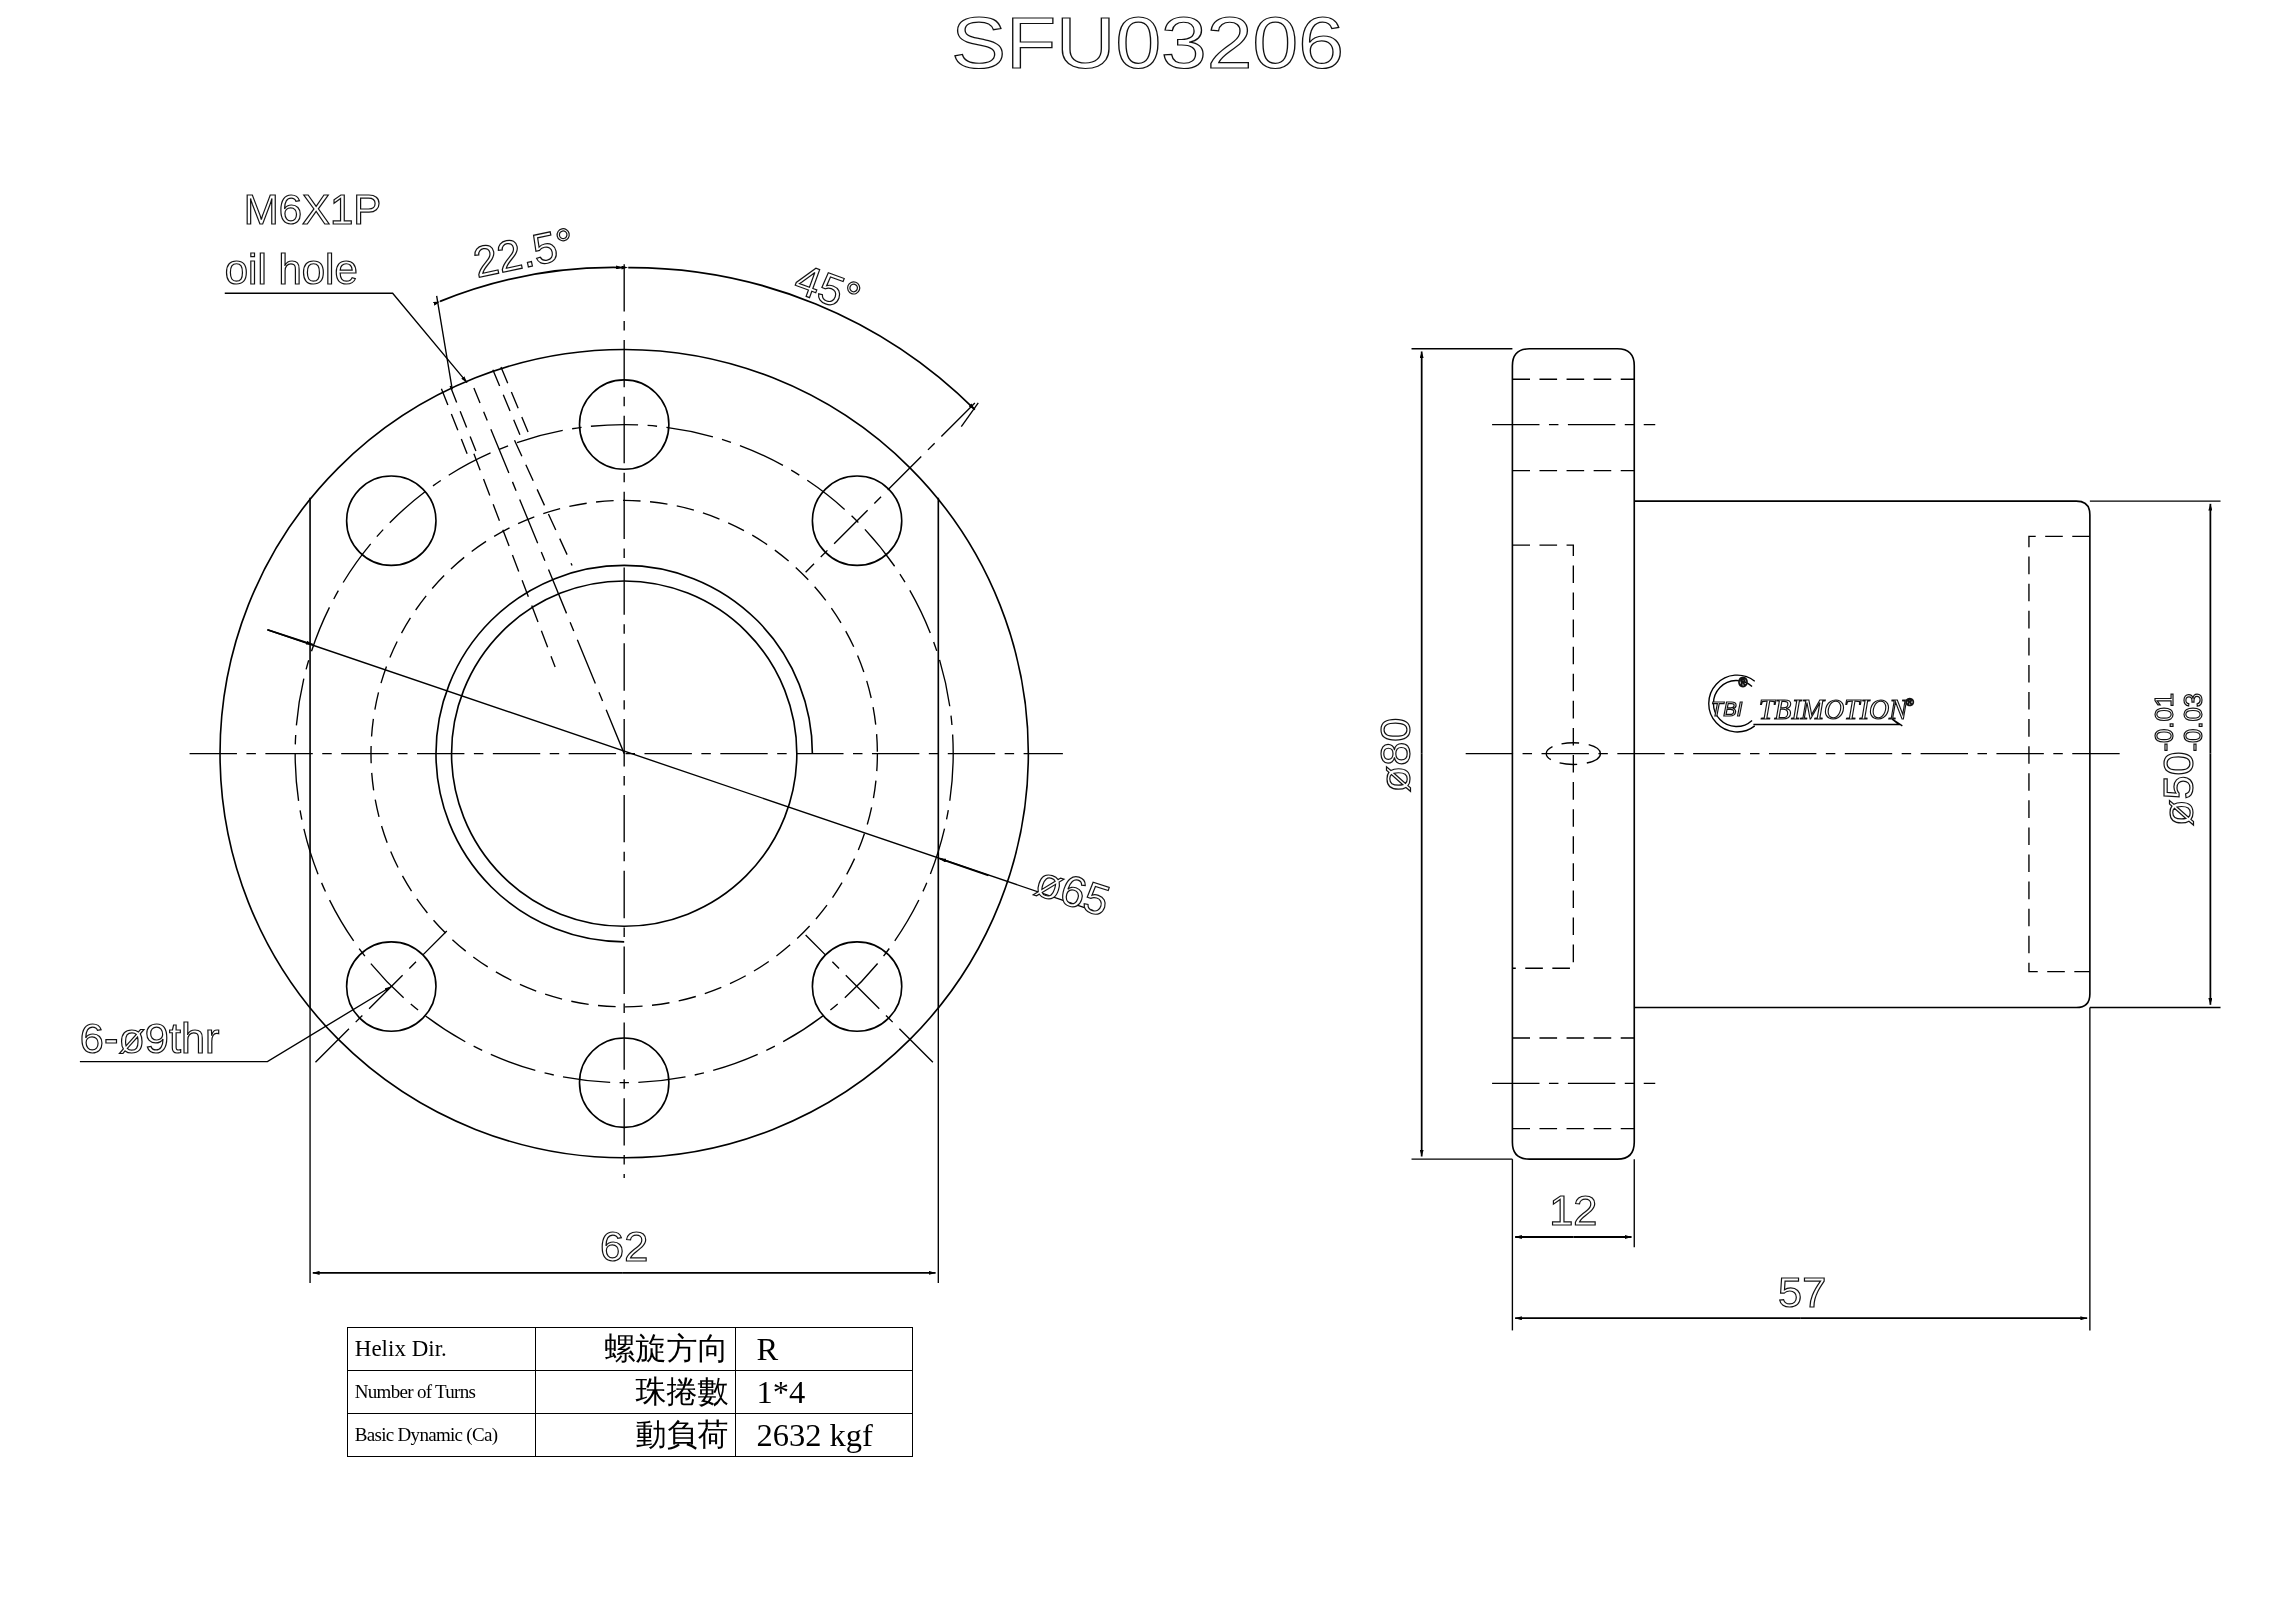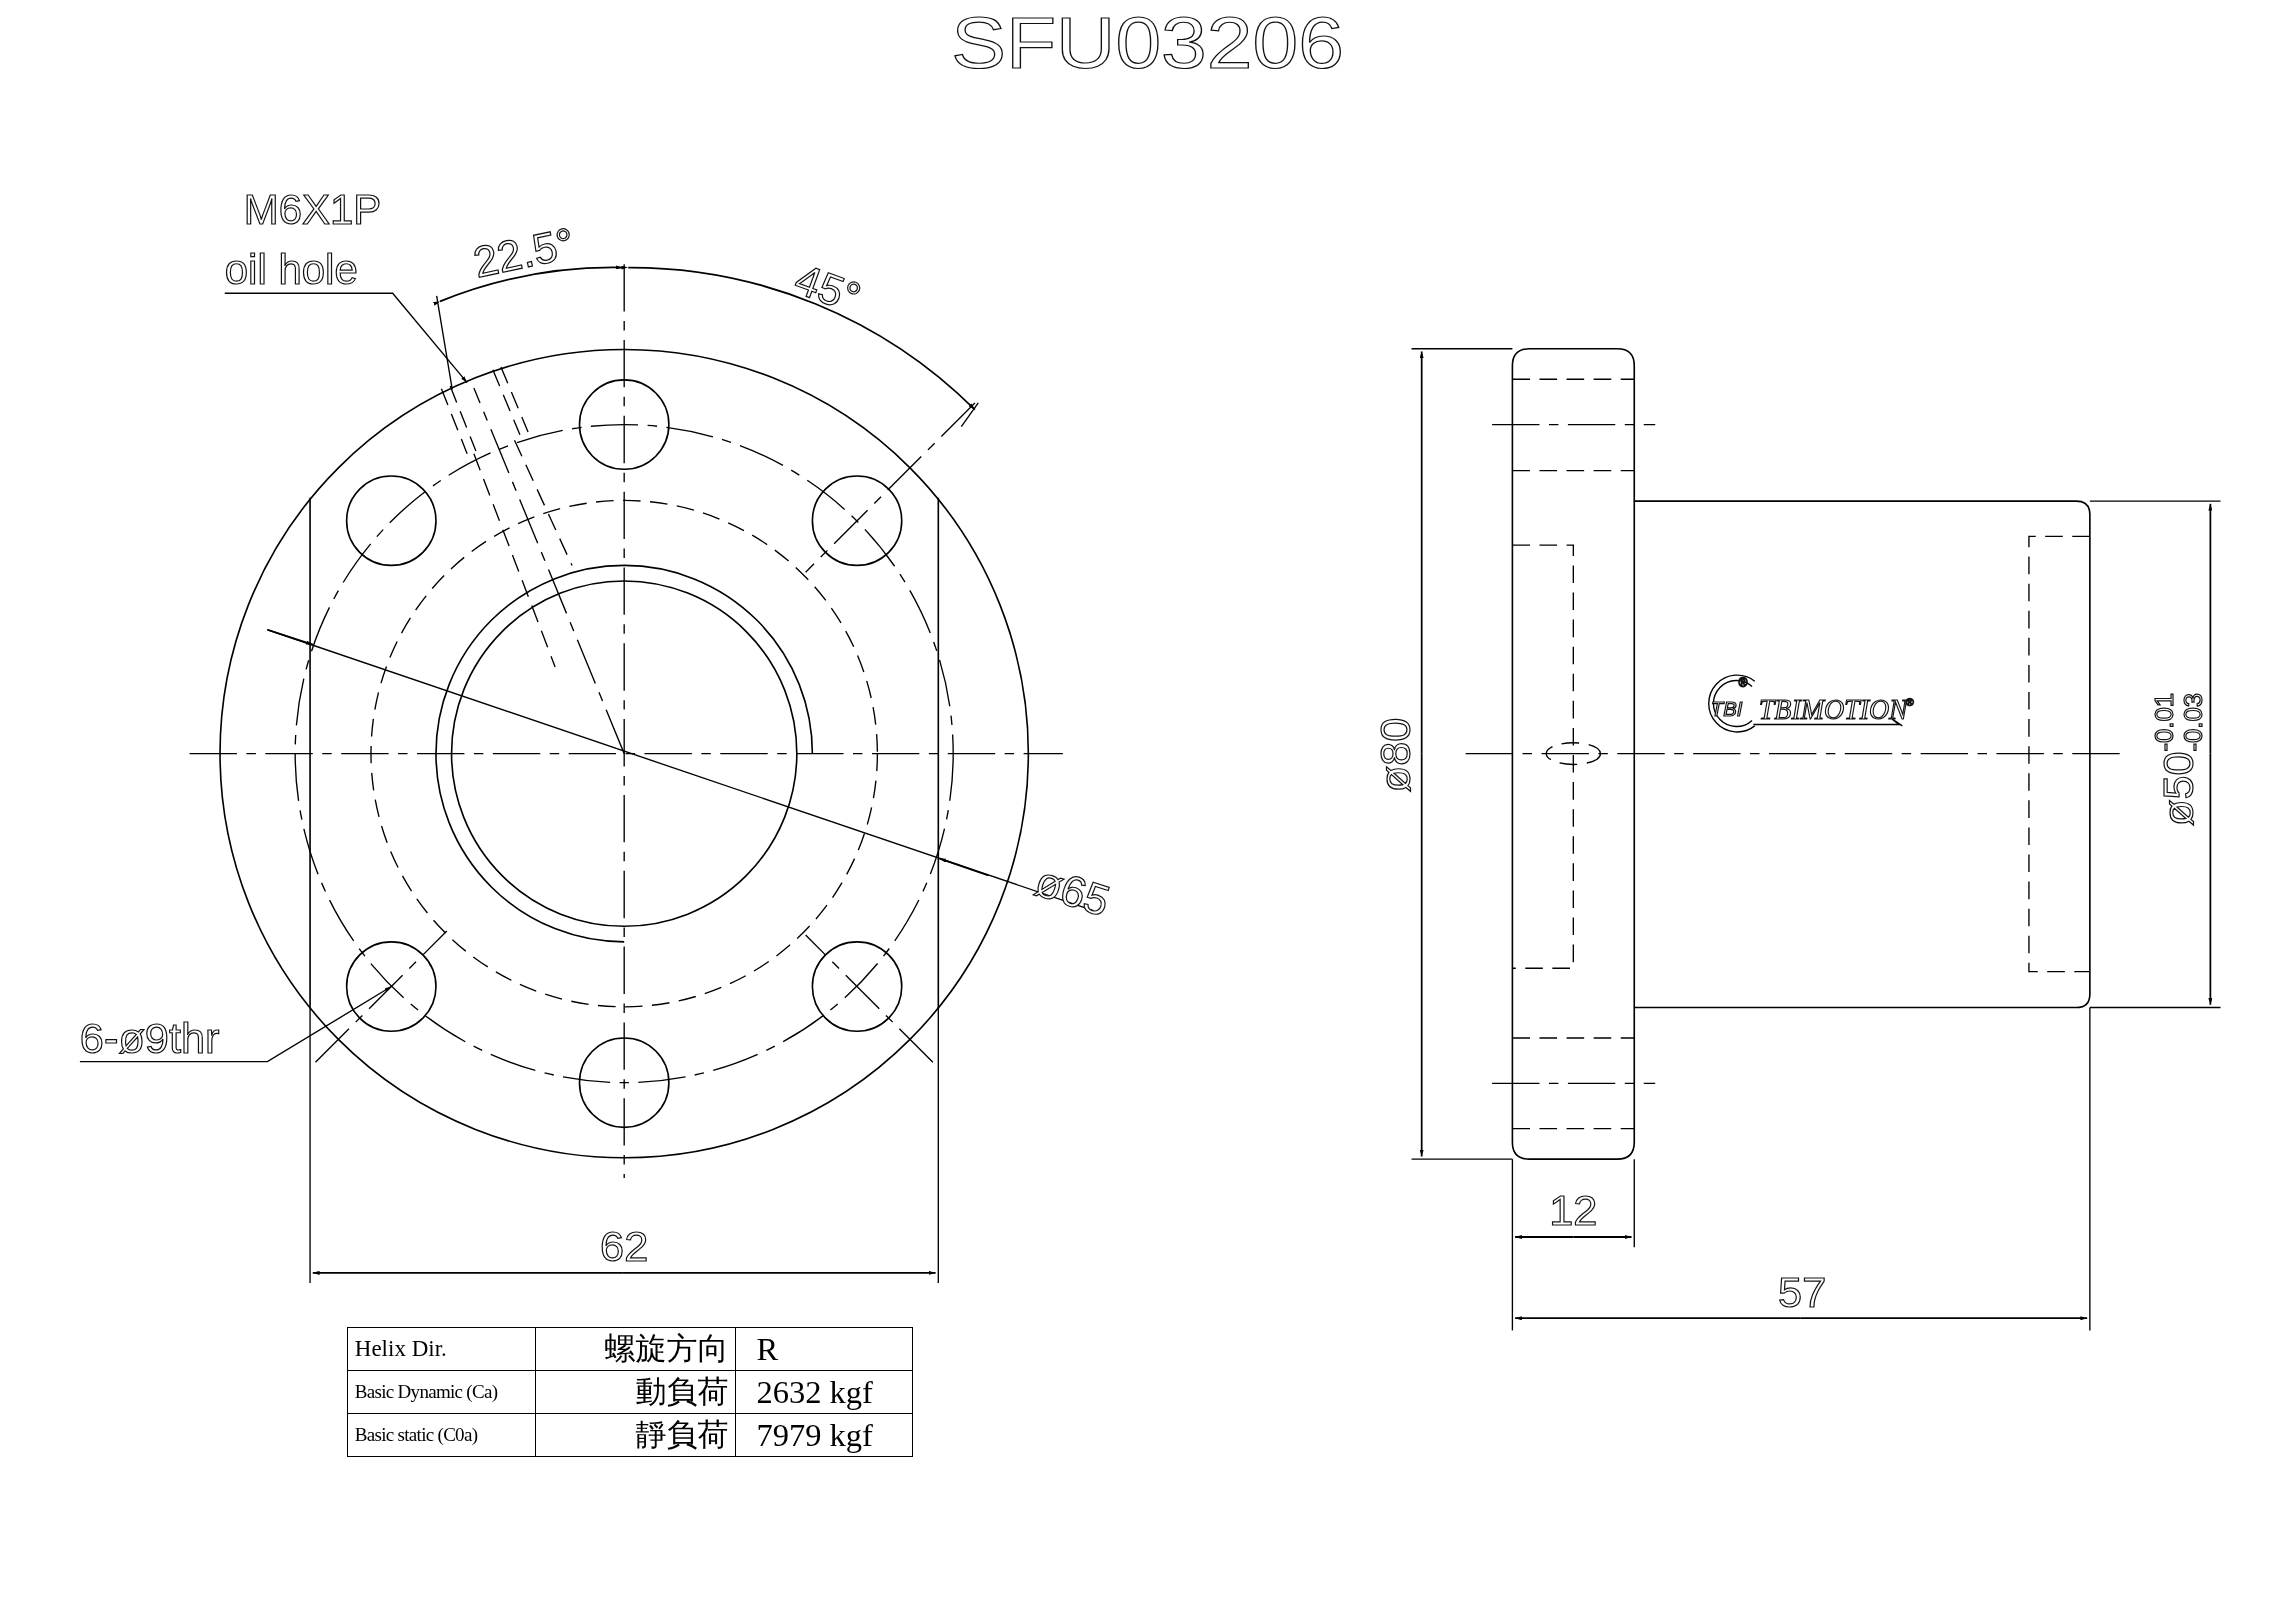--- a/index.html
+++ b/index.html
@@ -176,24 +176,24 @@
 </svg>
 
 <table class="spec-table">
   <tbody>
       <tr>
     <td class="c1">Helix  Dir.</td>
     <td class="c2">螺旋方向</td>
     <td class="c3">R</td>
   </tr>
   <tr>
+    <td class="c1 small">Number of Turns</td>
+    <td class="c2">珠捲數</td>
+    <td class="c3">1*4</td>
+  </tr>
+  <tr>
     <td class="c1 small">Basic Dynamic (Ca)</td>
     <td class="c2">動負荷</td>
     <td class="c3">2632  kgf</td>
-  </tr>
-  <tr>
-    <td class="c1 small">Basic static (C0a)</td>
-    <td class="c2">靜負荷</td>
-    <td class="c3">7979  kgf</td>
   </tr>
 </tbody>
   </table>
 
 
 </body></html>

